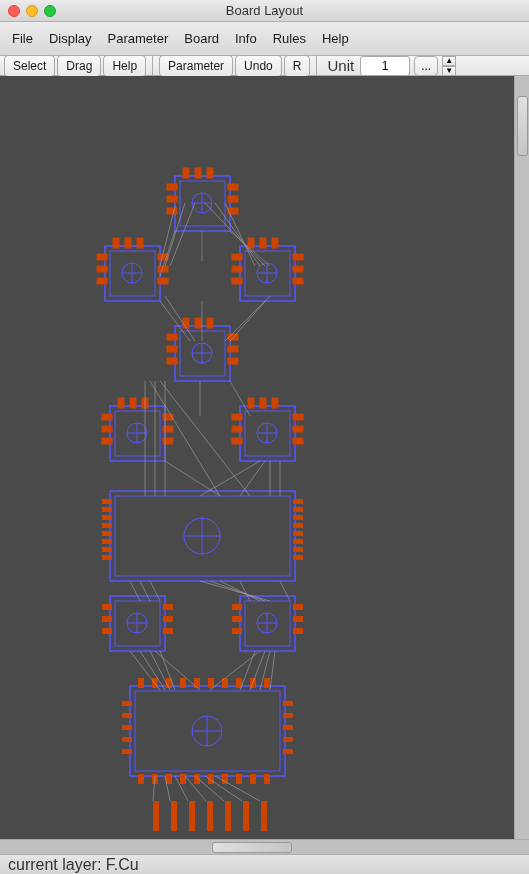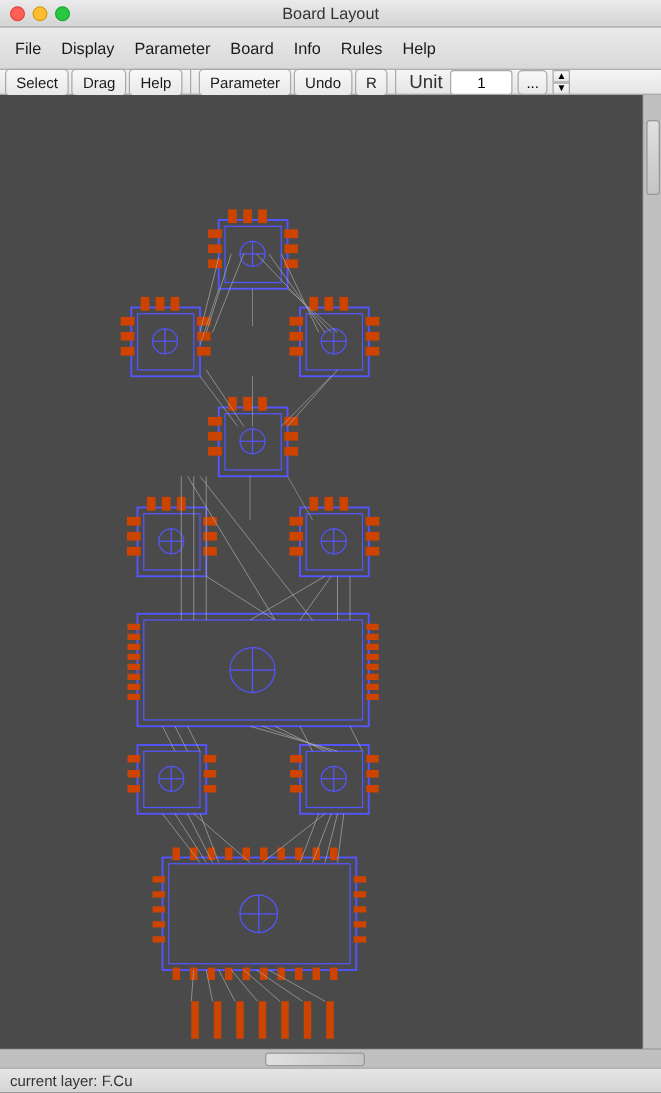--- a/index.html
+++ b/index.html
@@ -187,21 +187,21 @@
     }
 
     
     .statusbar {
       height: 20px;
       background: linear-gradient(to bottom, #e5e5e5, #d5d5d5);
       border-top: 1px solid #aaa;
       display: flex;
       align-items: center;
       padding: 0 8px;
-      font-size: 12px;
+      font-size: 16px;
       color: #333;
       justify-content: space-between;
     }
 
     
     svg.pcb-svg {
       width: 100%;
       height: 100%;
     }
   </style>

